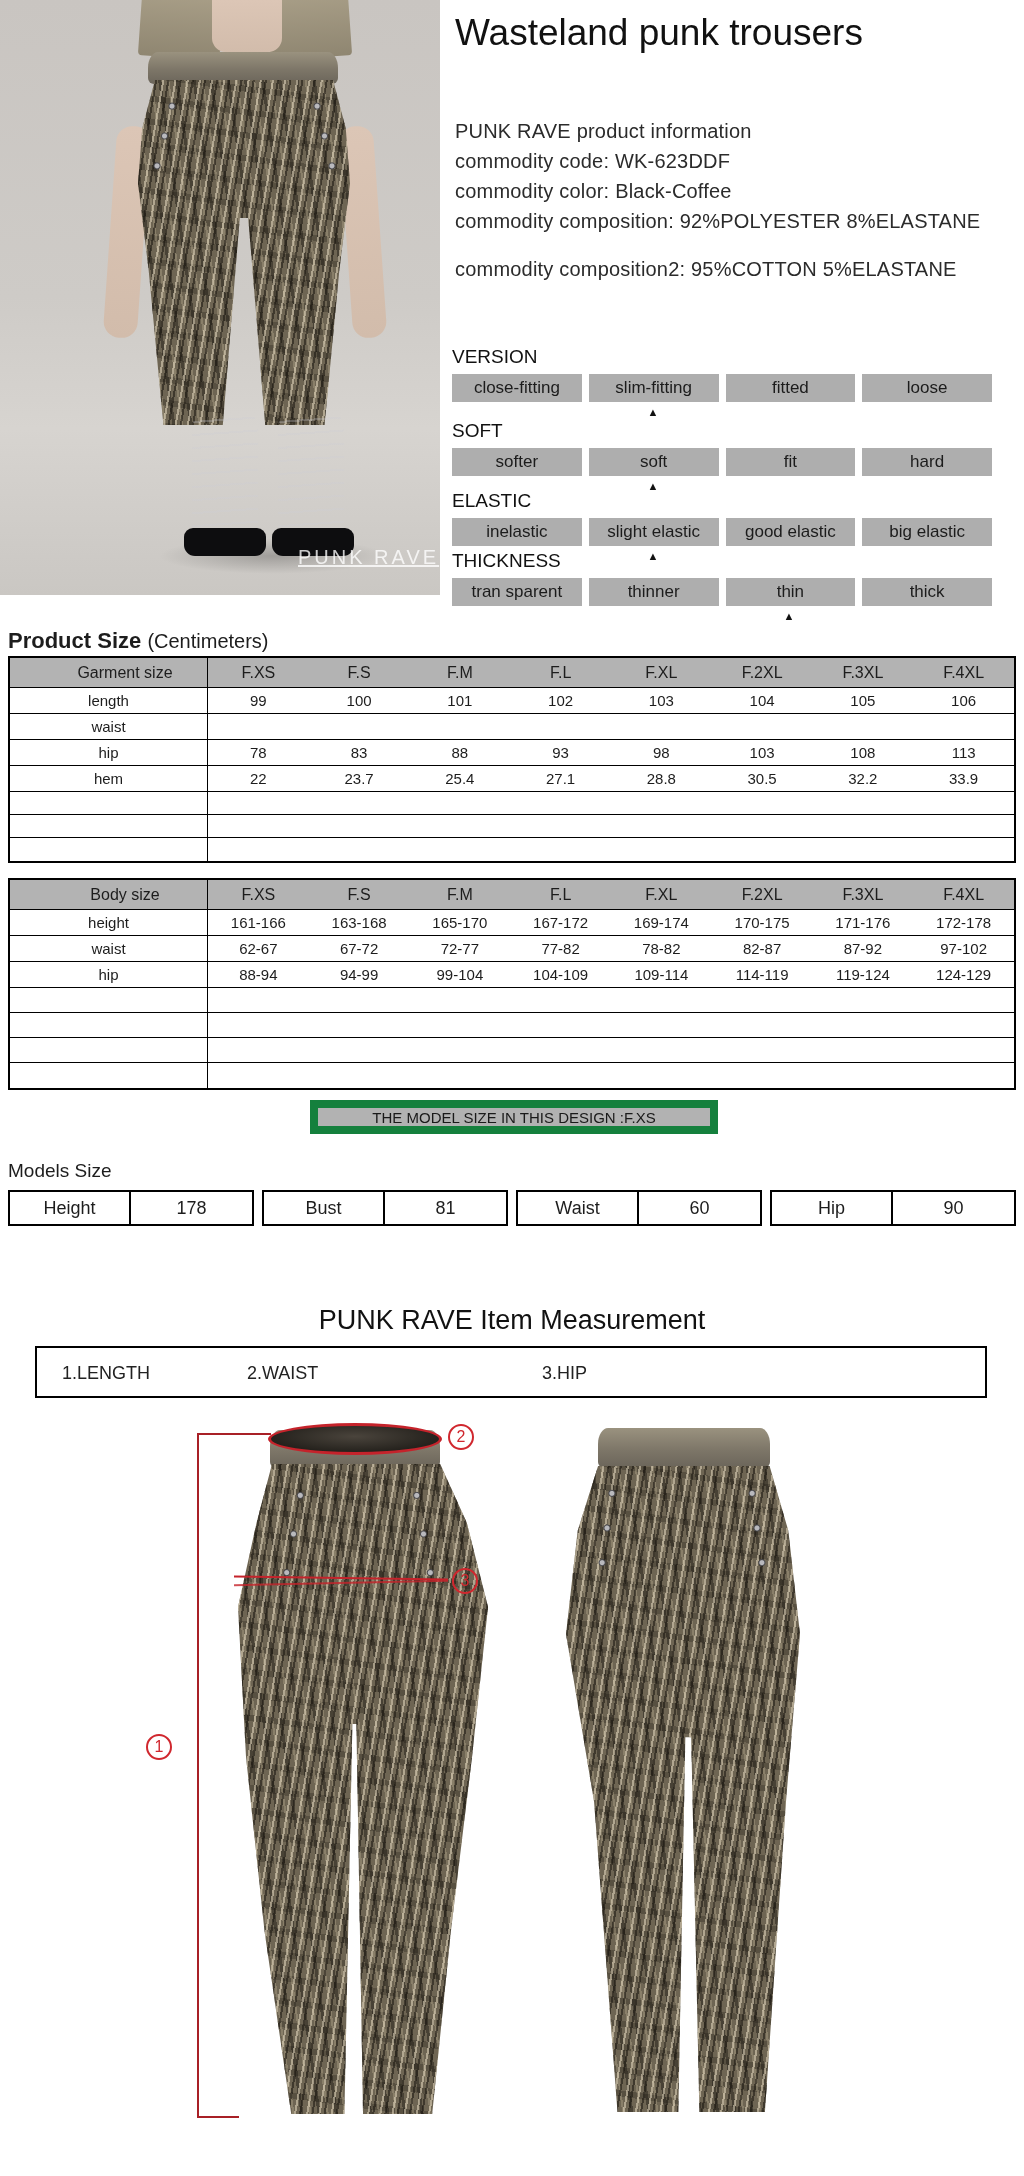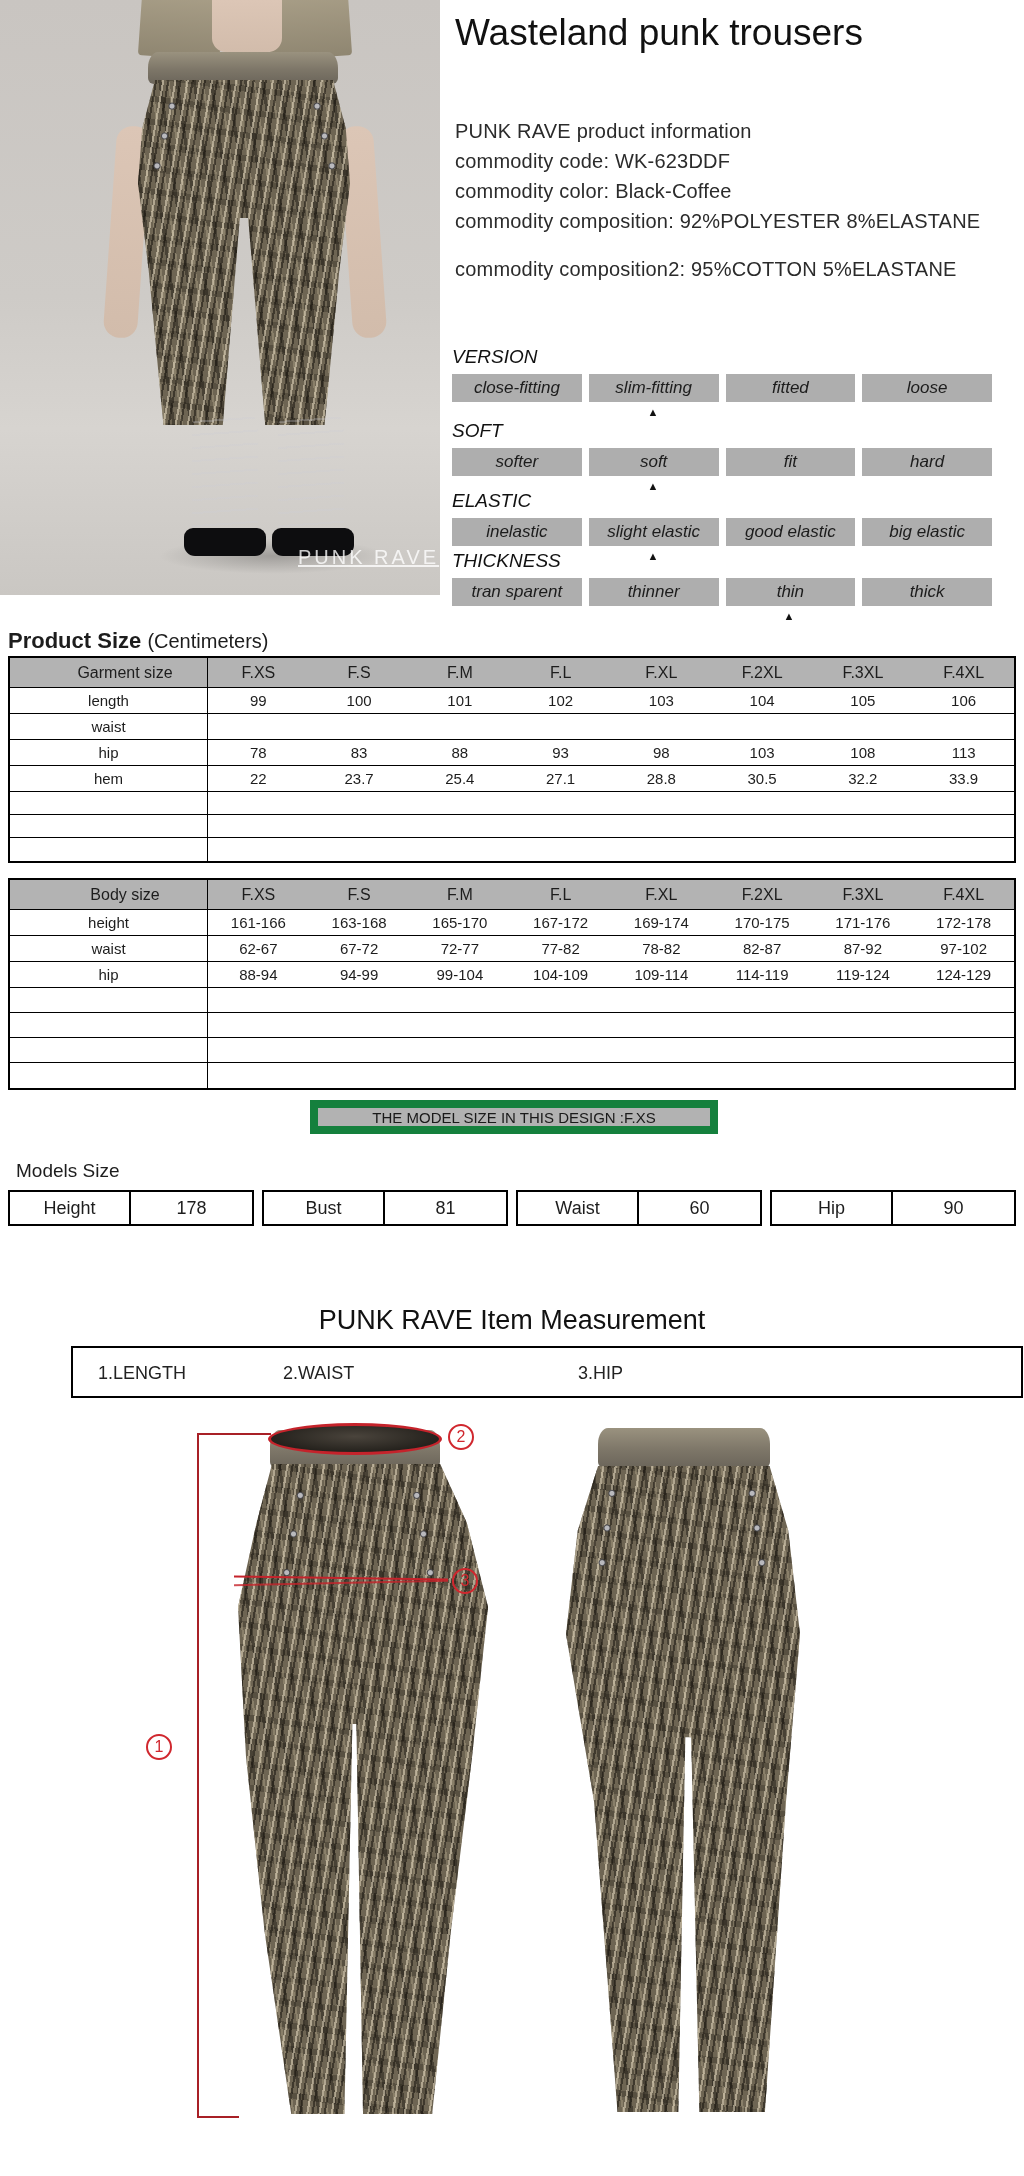--- a/index.html
+++ b/index.html
@@ -42,21 +42,21 @@
     background-image:repeating-linear-gradient(176deg, rgba(0,0,0,0) 0 11px, rgba(205,205,212,.28) 11px 13px);
   }
   .sole { background:#0d0d0f; border-radius:9px 9px 11px 11px; }
   .watermark { color:rgba(255,255,255,.78); font-size:20px; letter-spacing:3px;text-decoration:underline; }
 
   
   .title { left:455px; top:12px; font-size:37px; color:#111; }
   .infoline { left:455px; font-size:20px; color:#2b2b2b; letter-spacing:.2px; white-space:nowrap; }
 
   
-  .attr-group { left:452px; width:540px; position:absolute;font-style:italic; }
+  .attr-group { left:452px; width:540px; position:absolute; }
   .attr-name { font-size:19px; color:#111; margin-bottom:6px; }
   .attr-cells { display:flex; gap:7px; }
   .attr-cells span {
     flex:1; height:28px; background:#aeaeae; color:#1c1c1c;
     font-size:17px; display:flex; align-items:center; justify-content:center;
     white-space:nowrap;
   }
   .marker { position:absolute; top:60px; width:14px; text-align:center; font-size:11px; color:#111; }
 
   
@@ -76,29 +76,29 @@
   .trow.head .tvals span { font-size:16px; }
 
   .banner {
     left:310px; top:1100px; width:408px; height:34px;
     background:#b2b2b2; border:8px solid #15803d;
     display:flex; align-items:center; justify-content:center;
     font-size:15px; color:#1a1a1a;
   }
 
   
-  .models-head { left:8px; top:1160px; font-size:19px;margin-left:8px; }
+  .models-head { left:8px; top:1160px; font-size:19px; }
   .models-row { left:8px; top:1190px; width:1008px; display:flex; gap:8px; position:absolute; }
   .mbox { flex:1; height:36px; border:2px solid #000; display:flex; }
   .mbox .ml { width:50%; border-right:2px solid #000; display:flex; align-items:center; justify-content:center; font-size:18px; }
   .mbox .mv { width:50%; display:flex; align-items:center; justify-content:center; font-size:18px; }
 
   
   .meas-head { left:0; top:1305px; width:1024px; text-align:center; font-size:27px; color:#111; }
-  .labelbox { left:35px; top:1346px; width:952px; height:52px; border:2px solid #000;margin-left:36px; }
+  .labelbox { left:35px; top:1346px; width:952px; height:52px; border:2px solid #000; }
   .mlabel { position:absolute; top:15px; font-size:18px; color:#222; }
 
   .redline { background:#a82026; }
   .redline2 { background:#c5232b; }
   .numcircle {
     width:26px; height:26px; border:2px solid #d0272e; border-radius:50%;
     color:#d0272e; font-size:16px; display:flex; align-items:center; justify-content:center;
     background:transparent;
   }
   .waist-open {

